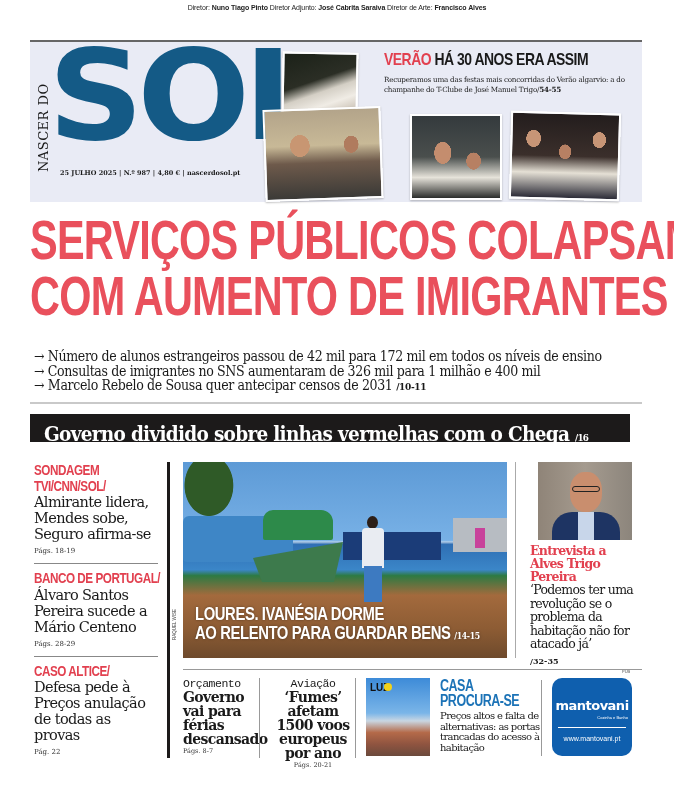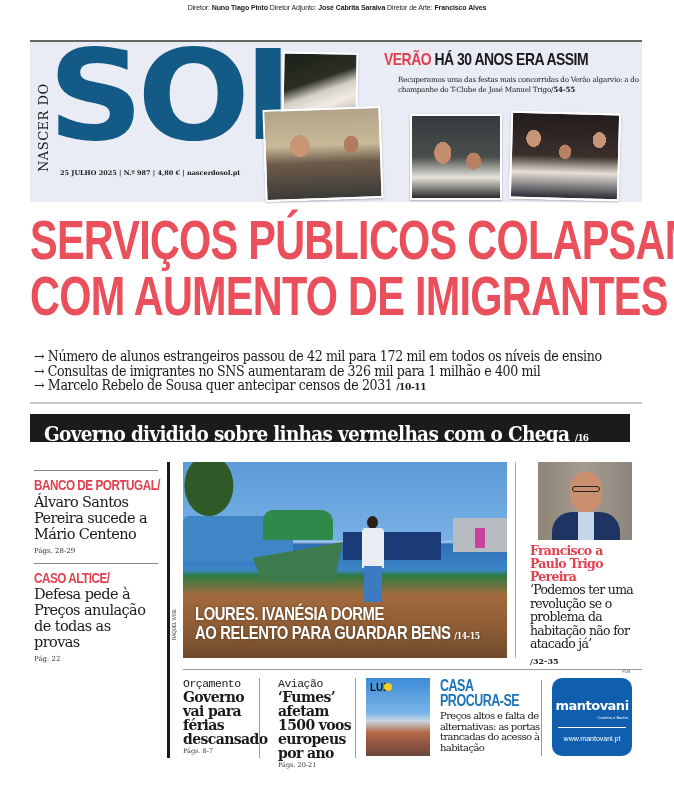--- a/index.html
+++ b/index.html
@@ -31,21 +31,21 @@
   .ph4 { left: 480px; top: 70px; width: 110px; height: 88px; background:
     radial-gradient(ellipse 12px 14px at 20% 30%, #c79576 60%, transparent 62%),
     radial-gradient(ellipse 10px 12px at 50% 45%, #b78063 60%, transparent 62%),
     radial-gradient(ellipse 11px 13px at 82% 30%, #c79576 60%, transparent 62%),
     linear-gradient(180deg,#231d1d 0%,#3b2f2b 50%,#e5e0d5 70%,#2a2a36 100%); transform: rotate(1.5deg); }
 
   .verao { position: absolute; left: 354px; top: 8px; font-family: "Liberation Sans", sans-serif; font-weight: bold;
     font-size: 17px; letter-spacing: -0.6px; transform: scaleX(0.82); transform-origin: left top; white-space: nowrap; }
   .verao .kicker { color: #e2404f; }
   .verao .head { color: #1a1a1a; }
-  .verao-sub { position: absolute; left: 368px; top: 33px; width: 260px; font-family: "DejaVu Serif", serif; font-size: 7.2px;
+  .verao-sub { position: absolute; left: 354px; top: 33px; width: 260px; font-family: "DejaVu Serif", serif; font-size: 7.2px;
     line-height: 10px; color: #1a1a1a; letter-spacing: -0.25px; }
   .verao-sub b { font-weight: bold; }
 
   .headline { position: absolute; left: 30px; top: 212px; width: 612px; font-family: "Liberation Sans", sans-serif;
     font-weight: bold; color: #e9505c; font-size: 56px; line-height: 56px; letter-spacing: -1px;
     transform: scaleX(0.74); transform-origin: left top; white-space: nowrap; }
   .headline div { width: 830px; }
 
   .bullets { position: absolute; left: 34px; top: 349px; width: 600px; font-family: "DejaVu Serif", serif; font-size: 14px;
     line-height: 14.5px; color: #1a1a1a; letter-spacing: -0.4px; transform: scaleX(0.90); transform-origin: left top; white-space: nowrap; }
@@ -168,20 +168,25 @@
   <div>→ Consultas de imigrantes no SNS aumentaram de 326 mil para 1 milhão e 400 mil</div>
   <div><span>→ Marcelo Rebelo de Sousa quer antecipar censos de 2031 </span><span class="ref">/10-11</span></div>
 </div>
 <div class="rule-mid"></div>
 
 <div class="black-bar">
   <span class="inner"><span>Governo dividido sobre linhas vermelhas com o Chega </span><span class="ref">/16</span></span>
 </div>
 
 <div class="col-left">
+  <div class="story">
+    <div class="kick" style="white-space: normal; width: 160px;">SONDAGEM TVI/CNN/SOL/</div>
+    <div class="shead">Almirante lidera, Mendes sobe, Seguro afirma-se</div>
+    <div class="pg">Págs. 18-19</div>
+  </div>
   <div class="lrule"></div>
   <div class="story">
     <div class="kick">BANCO DE PORTUGAL/</div>
     <div class="shead">Álvaro Santos Pereira sucede a Mário Centeno</div>
     <div class="pg">Págs. 28-29</div>
   </div>
   <div class="lrule"></div>
   <div class="story">
     <div class="kick">CASO ALTICE/</div>
     <div class="shead">Defesa pede à Preços anulação de todas as provas</div>
@@ -210,34 +215,34 @@
 <div class="credit">RAQUEL WISE</div>
 
 <div class="vrule-right"></div>
 <div class="interview-photo">
   <div class="ip-body"></div>
     <div class="ip-shirt"></div>
     <div class="ip-head"></div>
     <div class="ip-glasses"></div>
 </div>
 <div class="interview">
-  <div class="ikick">Francisco a Paulo Trigo Pereira</div>
+  <div class="ikick">Entrevista a Alves Trigo Pereira</div>
   <div class="ihead">‘Podemos ter uma revolução se o problema da habitação não for atacado já’</div>
   <div class="iref">/32-35</div>
 </div>
 
 <div class="bottom-rule"></div>
 
 <div class="brief" style="left:183px;">
   <div class="bsec">Orçamento</div>
   <div class="bhead">Governo vai para férias descansado</div>
   <div class="bpg">Págs. 8-7</div>
 </div>
 <div class="brief-sep" style="left:259px;"></div>
-<div class="brief" style="left:278px;">
+<div class="brief" style="left:272px;text-align:center;">
   <div class="bsec">Aviação</div>
   <div class="bhead">‘Fumes’ afetam 1500 voos europeus por ano</div>
   <div class="bpg">Págs. 20-21</div>
 </div>
 <div class="brief-sep" style="left:355px;"></div>
 
 <div class="mag-cover">
   <div class="mag-logo">LUZ</div>
   <div class="mag-dot"></div>
 </div>

